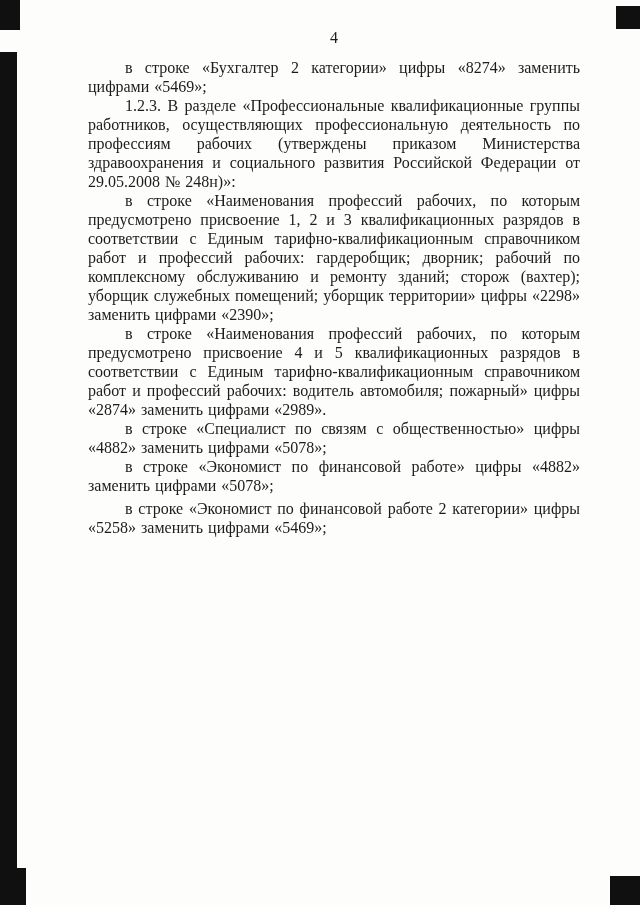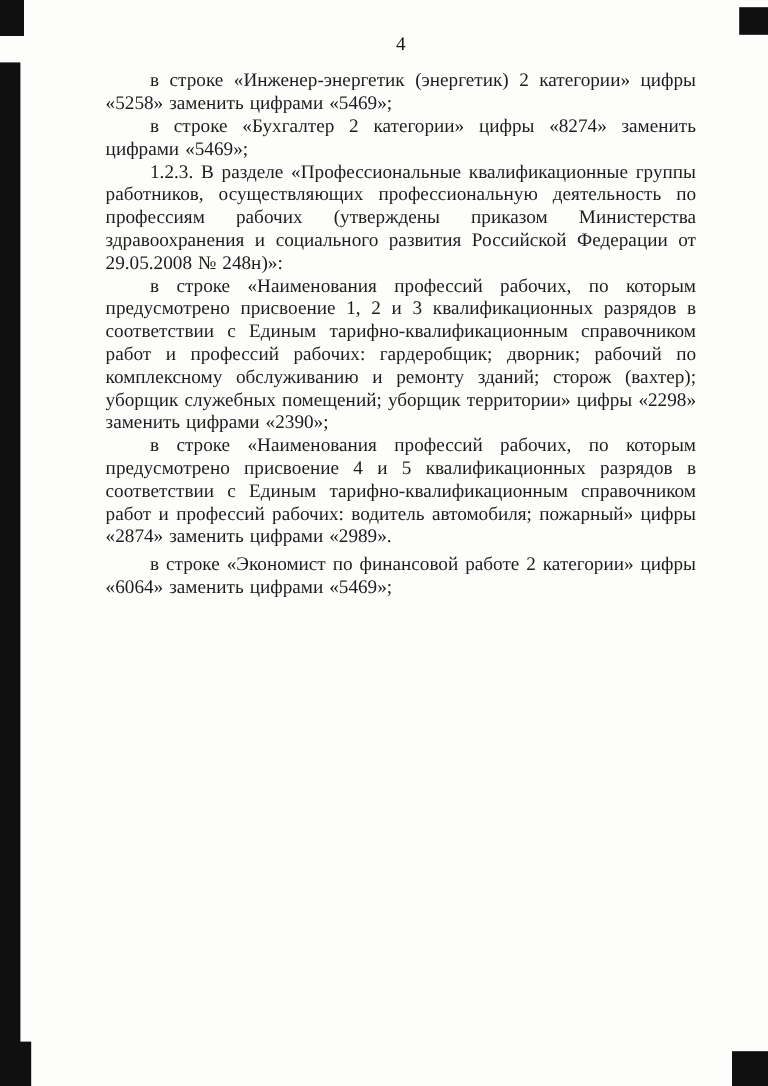--- a/index.html
+++ b/index.html
@@ -54,19 +54,20 @@
 
 <div class="scan-artifact artifact-top-left"></div>
 <div class="scan-artifact artifact-top-right"></div>
 <div class="scan-artifact artifact-left-strip"></div>
 <div class="scan-artifact artifact-bottom-left"></div>
 <div class="scan-artifact artifact-bottom-right"></div>
 
 <div class="content">
   <div class="page-number">4</div>
 
-  <p class="para">в строке «Инженер-энергетик (энергетик) 2 категории» цифры «5258» заменить цифрами «5469»;</p>
   <p class="para">в строке «Бухгалтер 2 категории» цифры «8274» заменить цифрами «5469»;</p>
   <p class="para">1.2.3. В разделе «Профессиональные квалификационные группы работников, осуществляющих профессиональную деятельность по профессиям рабочих (утверждены приказом Министерства здравоохранения и социального развития Российской Федерации от 29.05.2008 № 248н)»:</p>
   <p class="para">в строке «Наименования профессий рабочих, по которым предусмотрено присвоение 1, 2 и 3 квалификационных разрядов в соответствии с Единым тарифно-квалификационным справочником работ и профессий рабочих: гардеробщик; дворник; рабочий по комплексному обслуживанию и ремонту зданий; сторож (вахтер); уборщик служебных помещений; уборщик территории» цифры «2298» заменить цифрами «2390»;</p>
   <p class="para">в строке «Наименования профессий рабочих, по которым предусмотрено присвоение 4 и 5 квалификационных разрядов в соответствии с Единым тарифно-квалификационным справочником работ и профессий рабочих: водитель автомобиля; пожарный» цифры «2874» заменить цифрами «2989».</p>
-  <p class="para gap-before">в строке «Экономист по финансовой работе 2 категории» цифры «6064» заменить цифрами «5469»;</p>
+  <p class="para">в строке «Специалист по связям с общественностью» цифры «4882» заменить цифрами «5078»;</p>
+  <p class="para">в строке «Экономист по финансовой работе» цифры «4882» заменить цифрами «5078»;</p>
+  <p class="para gap-before">в строке «Экономист по финансовой работе 2 категории» цифры «5258» заменить цифрами «5469»;</p>
 </div>
 
 </body></html>

